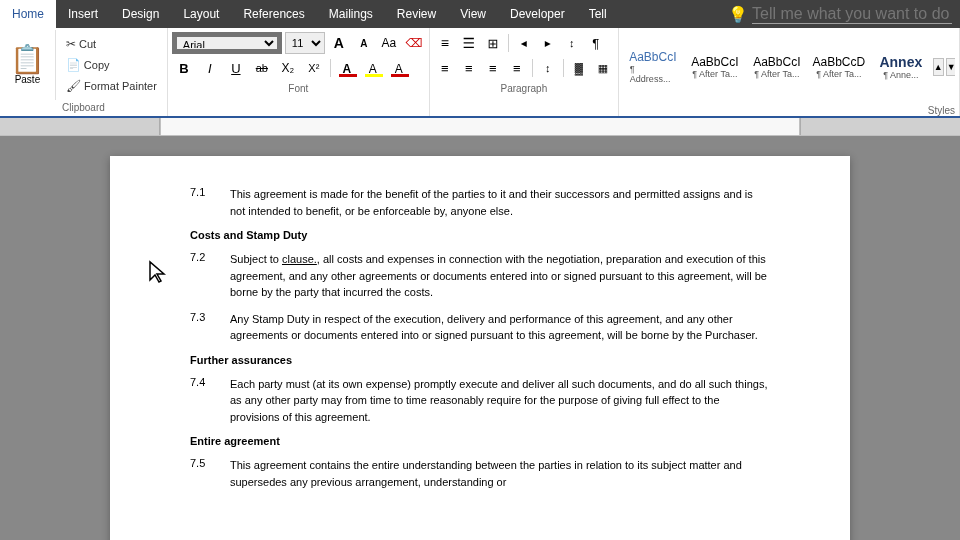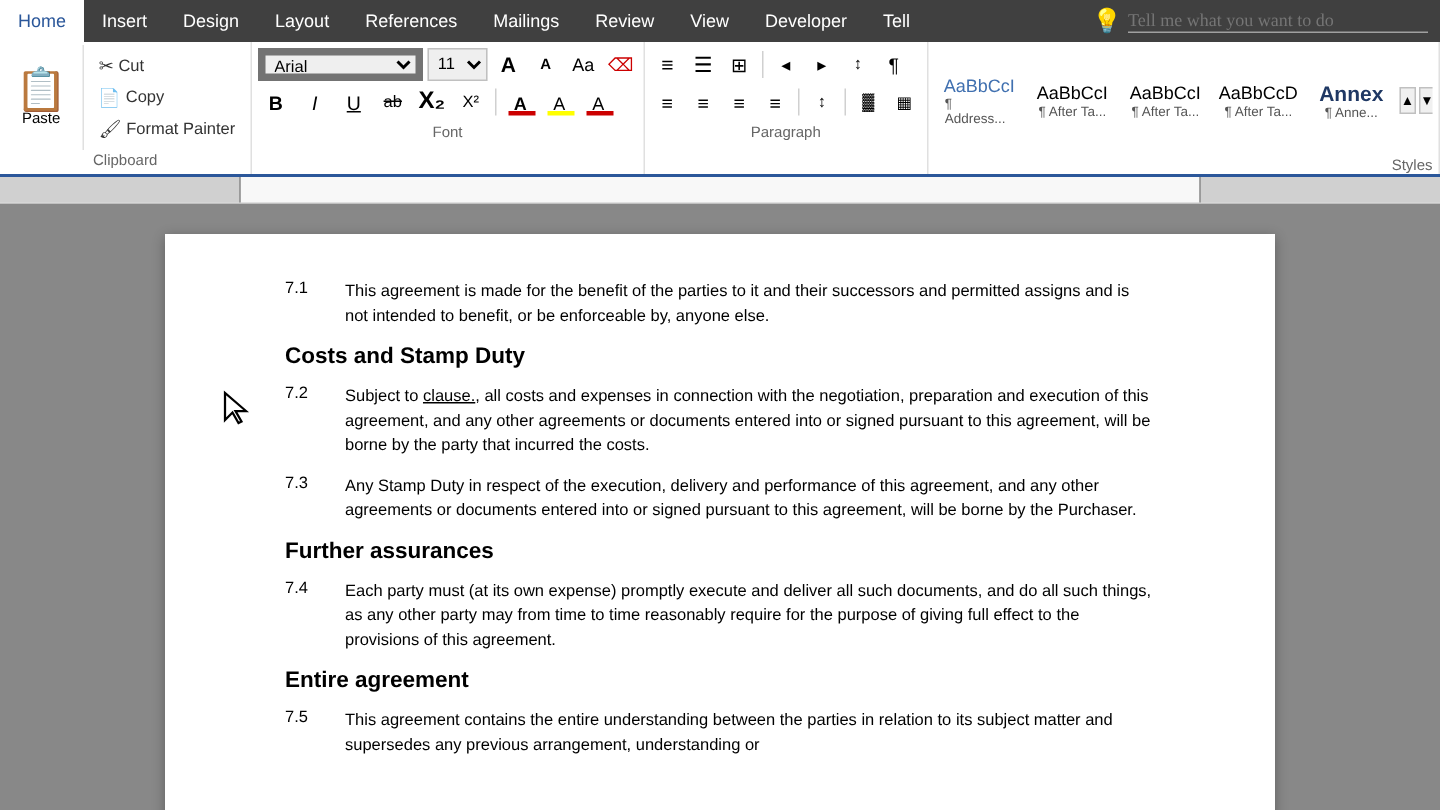--- a/index.html
+++ b/index.html
@@ -133,40 +133,39 @@
     }
     .clause-text {
       flex: 1;
       font-family: Arial, sans-serif;
       font-size: 11px;
       line-height: 1.5;
     }
 
     .section-heading {
       font-family: Arial, sans-serif;
-      font-size: 15px;
+      font-size: 11px;
       font-weight: bold;
       margin-bottom: 10px;
       margin-top: 4px;
     }
 
     
     .ribbon-wrapper {
       background: white;
       border-bottom: 2px solid #2b579a;
     }
 
     .tell-me-input {
       border: none;
       outline: none;
-      font-size: 12px;
+      font-size: 16px;
       color: #333;
       width: 200px;
       background: transparent;
-      font-family: Liberation Serif, serif;
     }
   </style>
 </head>
 <body>
 
 <div class="menu-bar">
   <div class="menu-tab active">Home</div>
   <div class="menu-tab">Insert</div>
   <div class="menu-tab">Design</div>
   <div class="menu-tab">Layout</div>
@@ -220,21 +219,21 @@
         <button class="small-btn" style="font-size:14px;font-weight:bold;">A</button>
         <button class="small-btn" style="font-size:10px;font-weight:bold;">A</button>
         <button class="small-btn">Aa</button>
         <button class="small-btn" style="color:#cc0000;">⌫</button>
       </div>
       <div style="display:flex;align-items:center;gap:2px;">
         <button class="format-btn" style="font-weight:bold;font-size:13px;">B</button>
         <button class="format-btn" style="font-style:italic;font-size:13px;">I</button>
         <button class="format-btn" style="text-decoration:underline;font-size:13px;">U</button>
         <button class="format-btn" style="text-decoration:line-through;font-size:11px;">ab</button>
-        <button class="format-btn" style="font-size:16px;font-weight:bold;">X₂</button>
+        <button class="format-btn" style="font-size:12px;">X₂</button>
         <button class="format-btn" style="font-size:11px;">X²</button>
         <div style="width:1px;height:18px;background:#d0d0d0;margin:0 2px;"></div>
         <button class="format-btn" style="position:relative;">
           <div>
             <span style="font-size:12px;font-weight:bold;">A</span>
             <div style="width:18px;height:3px;background:#cc0000;position:absolute;bottom:1px;left:3px;"></div>
           </div>
         </button>
         <button class="format-btn" style="position:relative;">
           <div>

